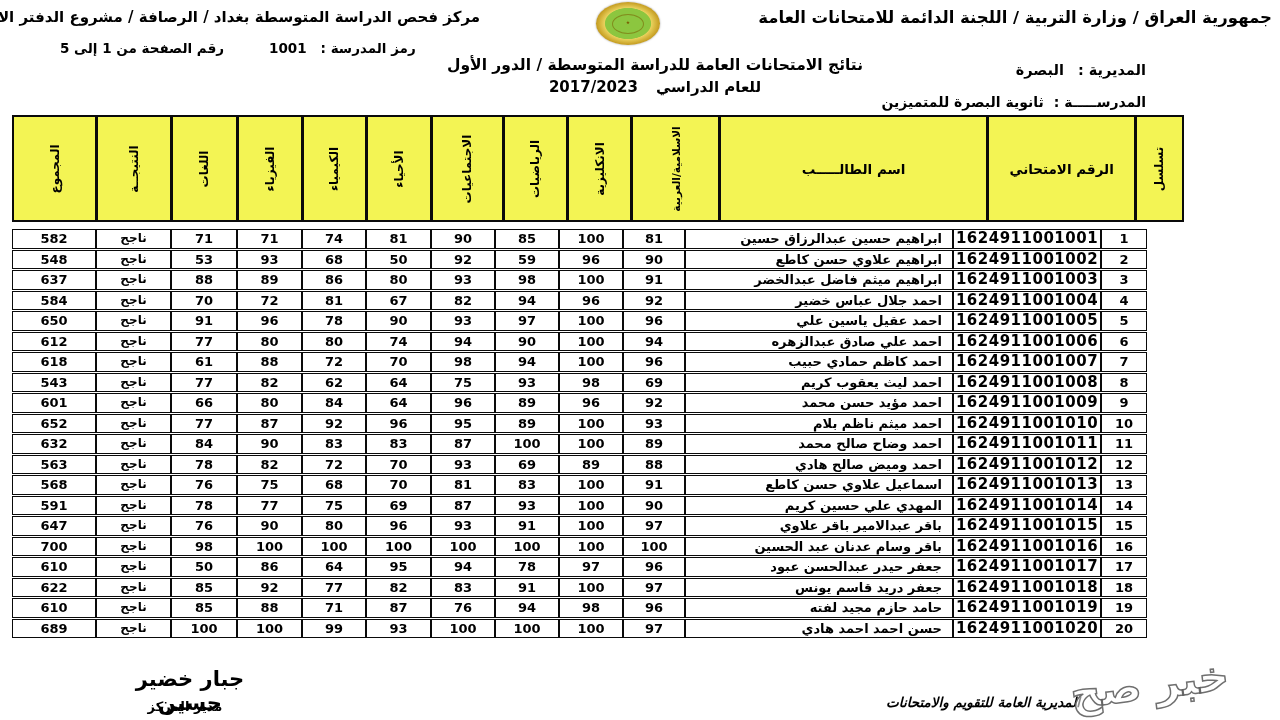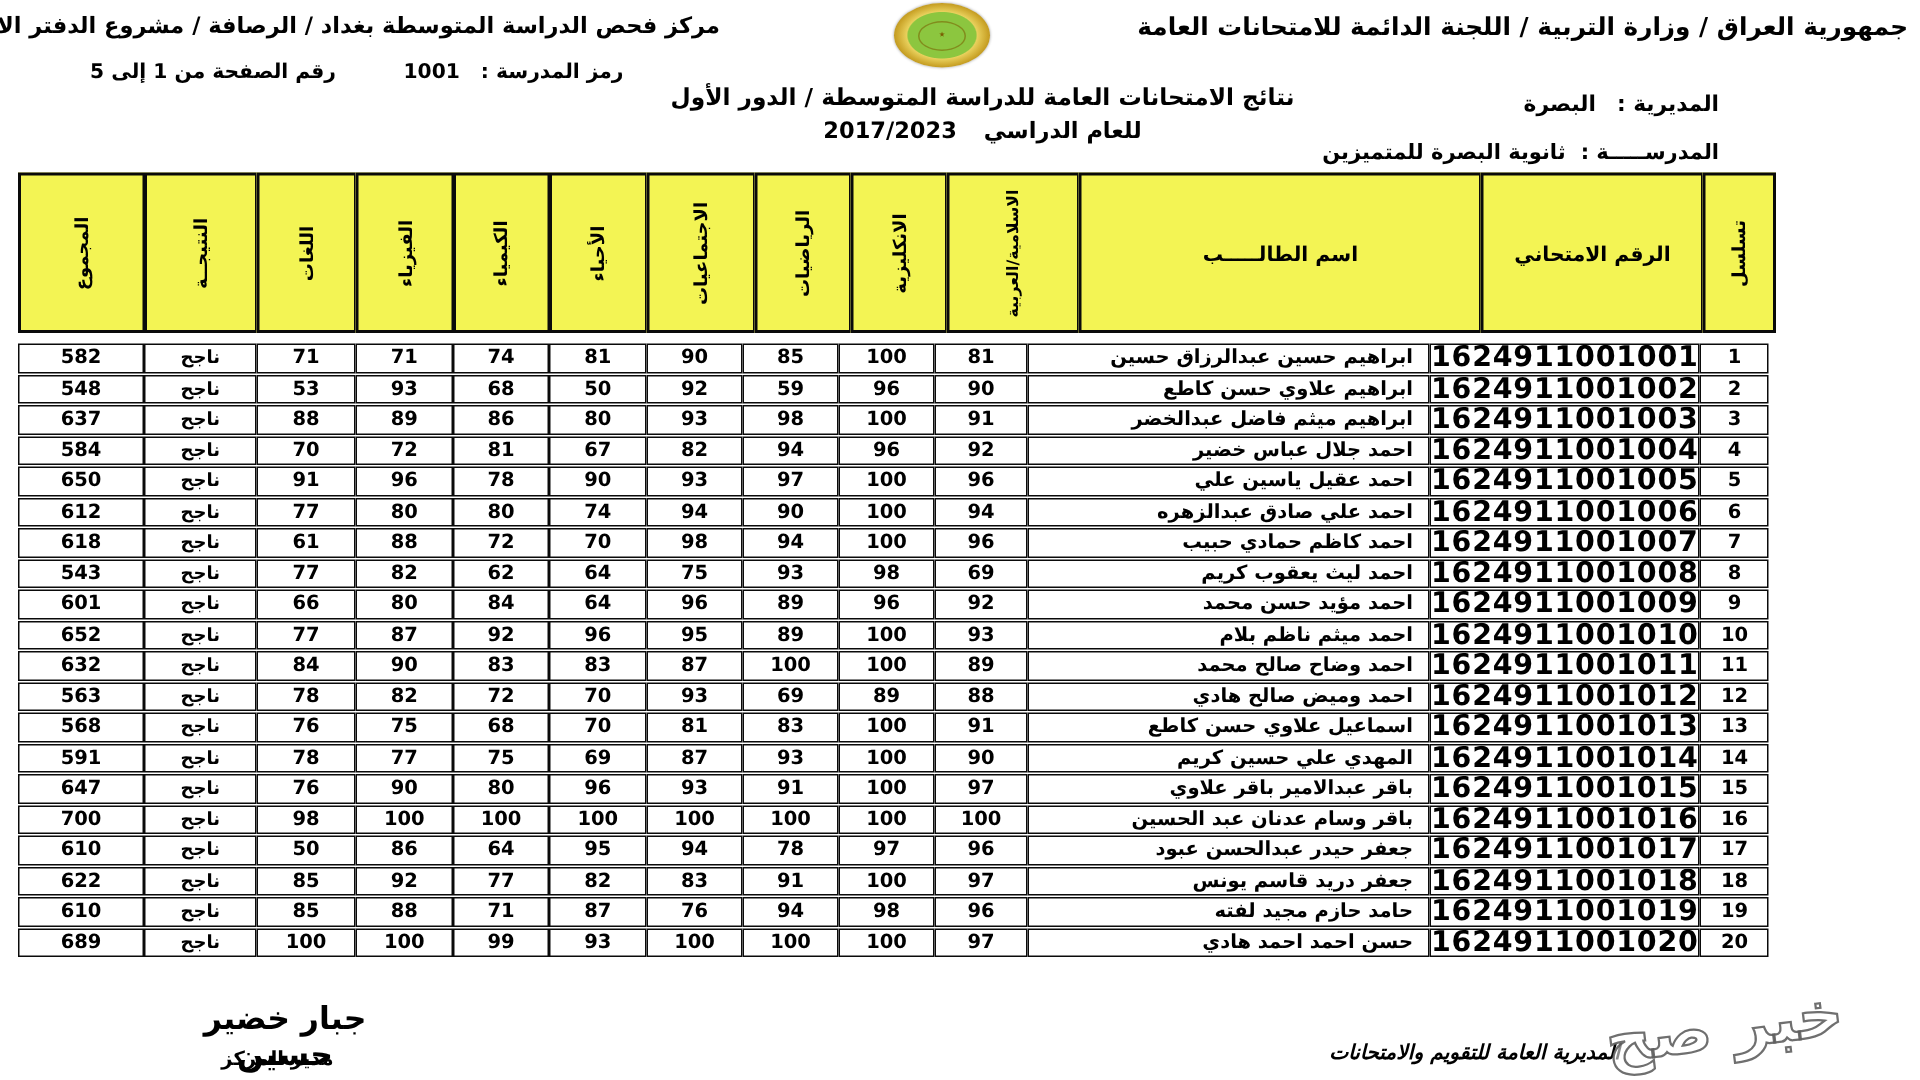--- a/index.html
+++ b/index.html
@@ -40,21 +40,21 @@
   .rot-wrap{display:flex;align-items:center;justify-content:center;height:103px;width:100%;}
   .rot{transform:rotate(-90deg);white-space:nowrap;font-size:12px;font-weight:bold;}
   .hflat{font-size:13.5px;font-weight:bold;}
   .body-table{border-spacing:0 1px;top:228px;left:12px;}
   .body-table td{
     background:#fff;border:1px solid #0a0a0a;padding:0;height:17.5px;
     text-align:center;vertical-align:middle;font-weight:bold;font-size:13px;
     line-height:17.5px;white-space:nowrap;overflow:hidden;
   }
   .body-table td.cell-student_name{text-align:right;padding:0 10px;font-size:13px;}
-  .body-table td.cell-exam_no{font-size:19px;letter-spacing:.5px;}
+  .body-table td.cell-exam_no{font-size:15px;letter-spacing:.5px;}
   .body-table td.cell-result{font-size:12px;margin-top:32px;}
   
   .manager-name{top:667px;left:110px;width:160px;text-align:center;font-size:21px;font-weight:bold;direction:rtl;}
   .manager-title{top:699px;left:130px;width:110px;text-align:center;font-size:13px;font-weight:bold;direction:rtl;}
   .credit-line{top:665px;right:92px;font-size:15.5px;font-weight:bold;direction:rtl;white-space:nowrap;}
   .org-line{top:694px;right:200px;font-size:13.5px;font-weight:bold;direction:rtl;white-space:nowrap;font-style:italic;}
   .watermark{
     top:660px;left:1070px;font-size:42px;font-weight:bold;direction:rtl;
     color:rgba(255,255,255,.55);
     -webkit-text-stroke:1.5px rgba(95,95,95,.9);

